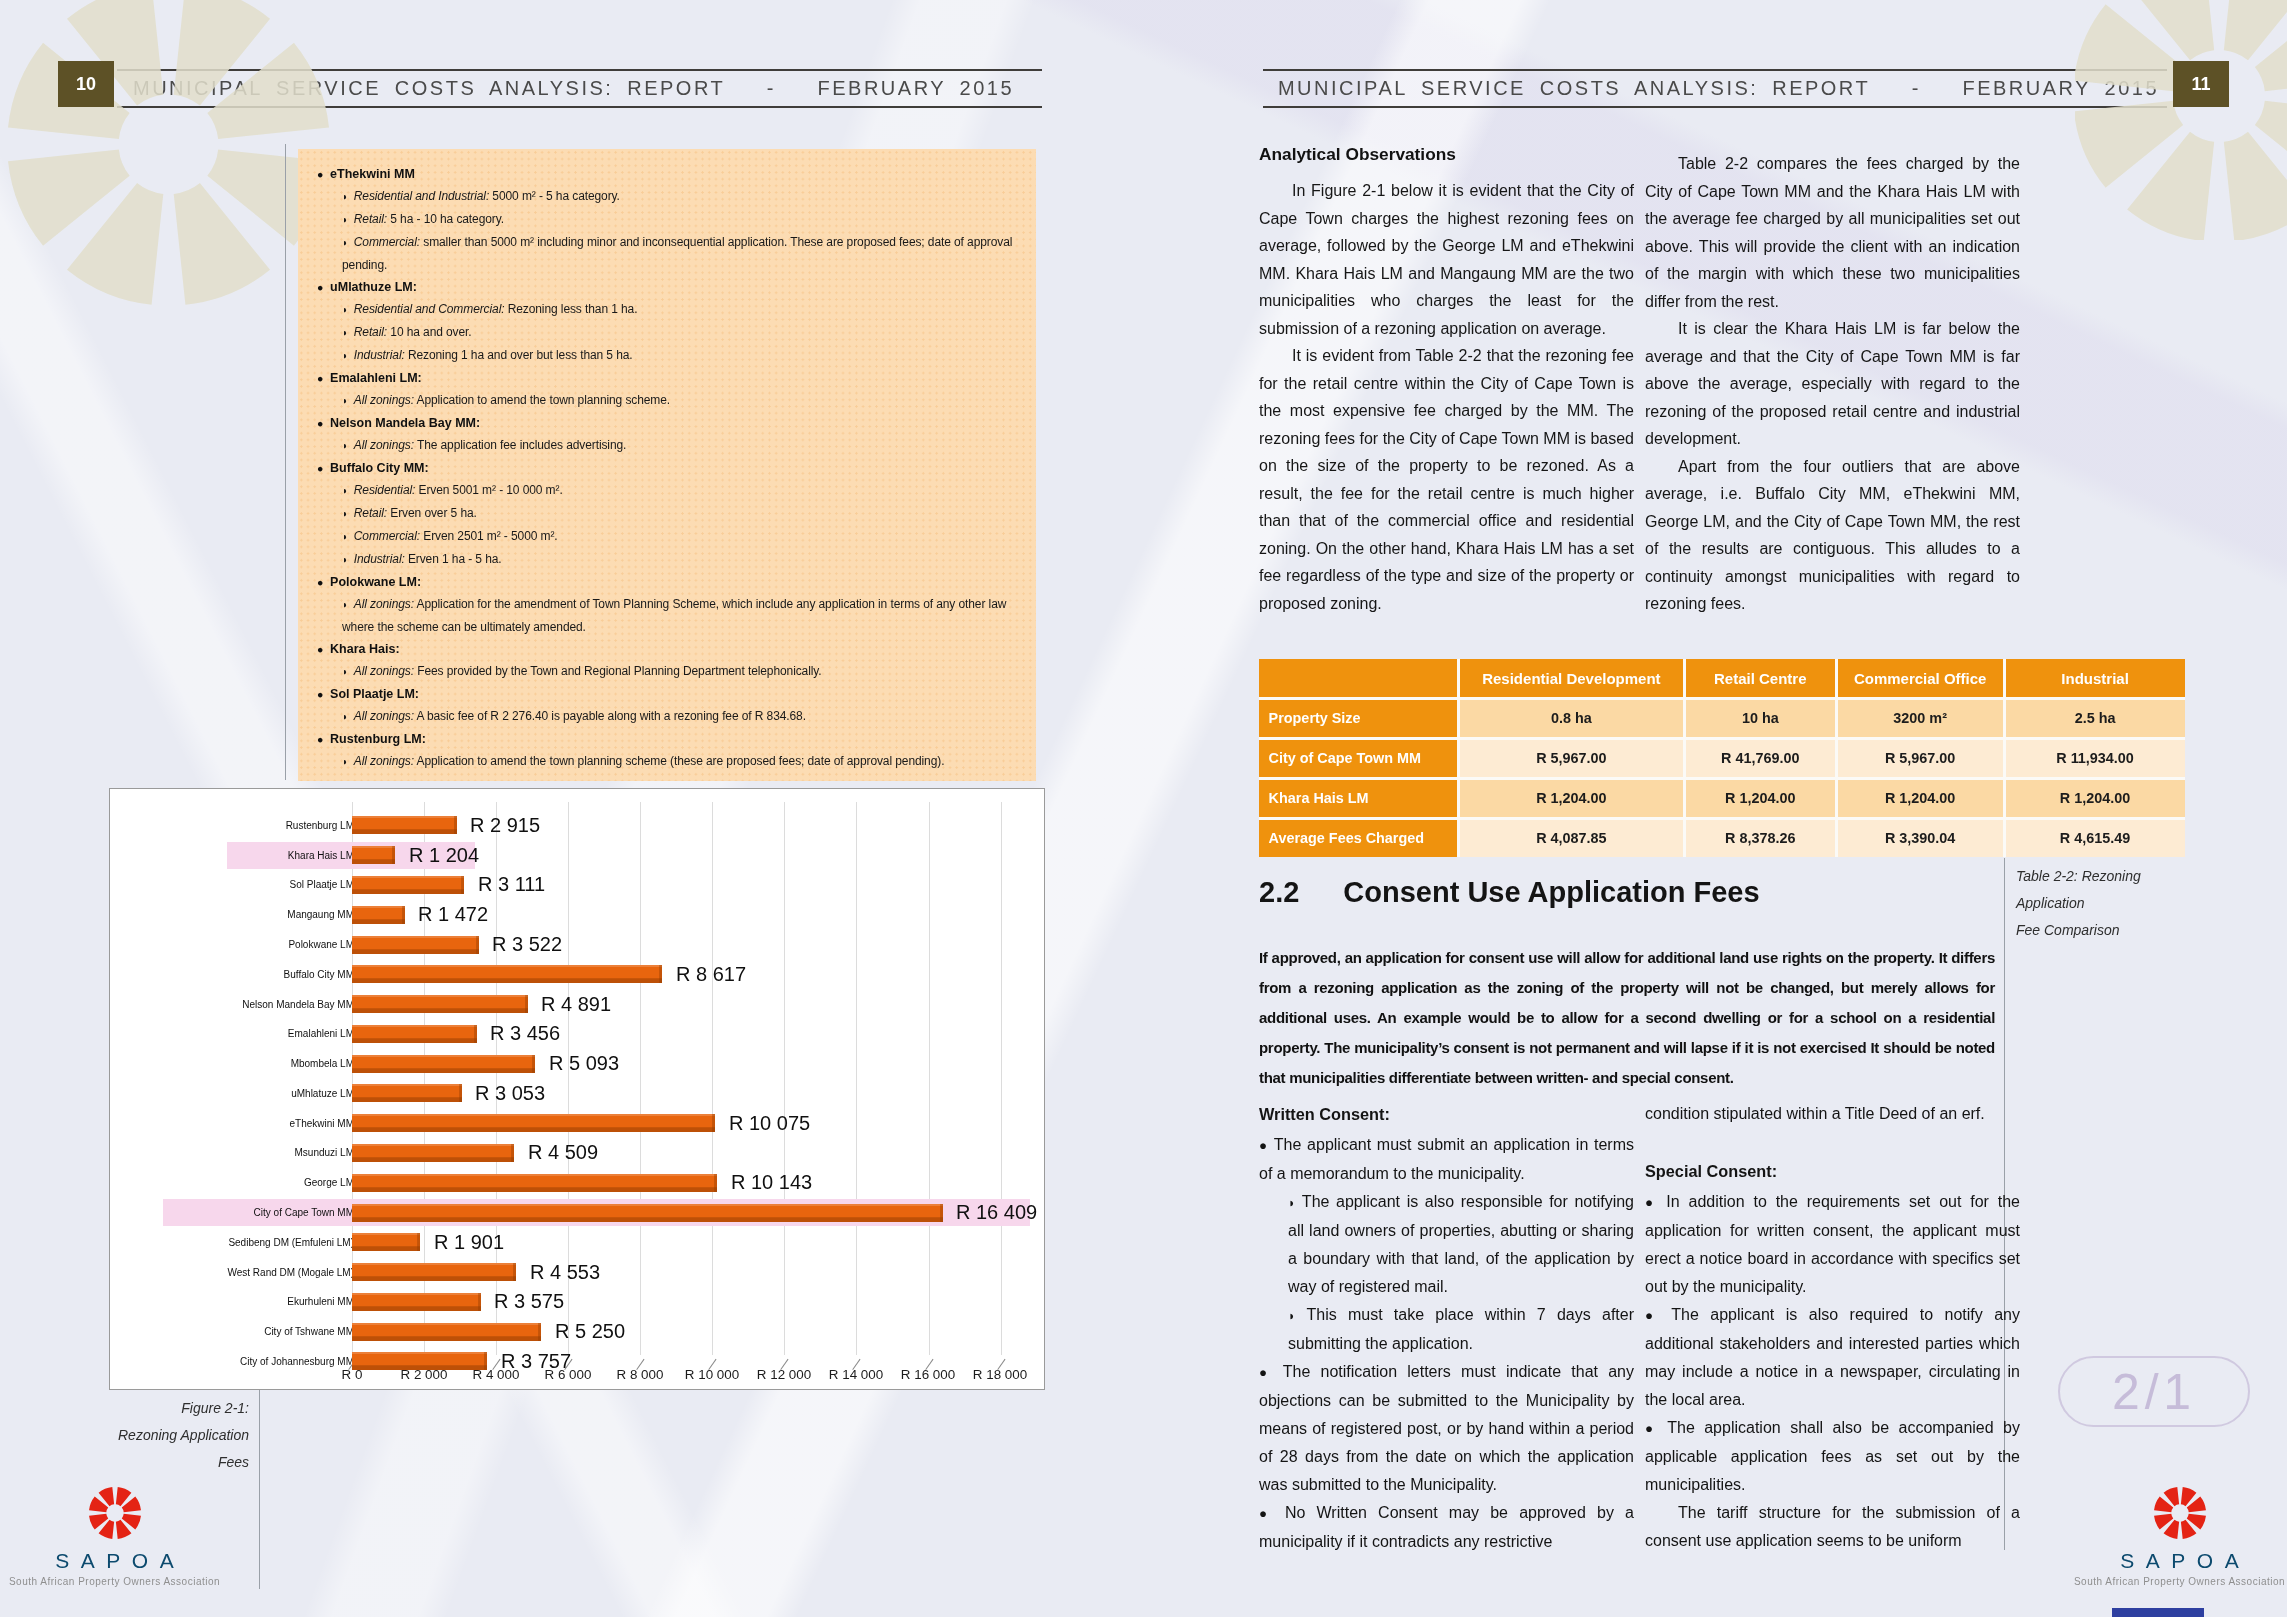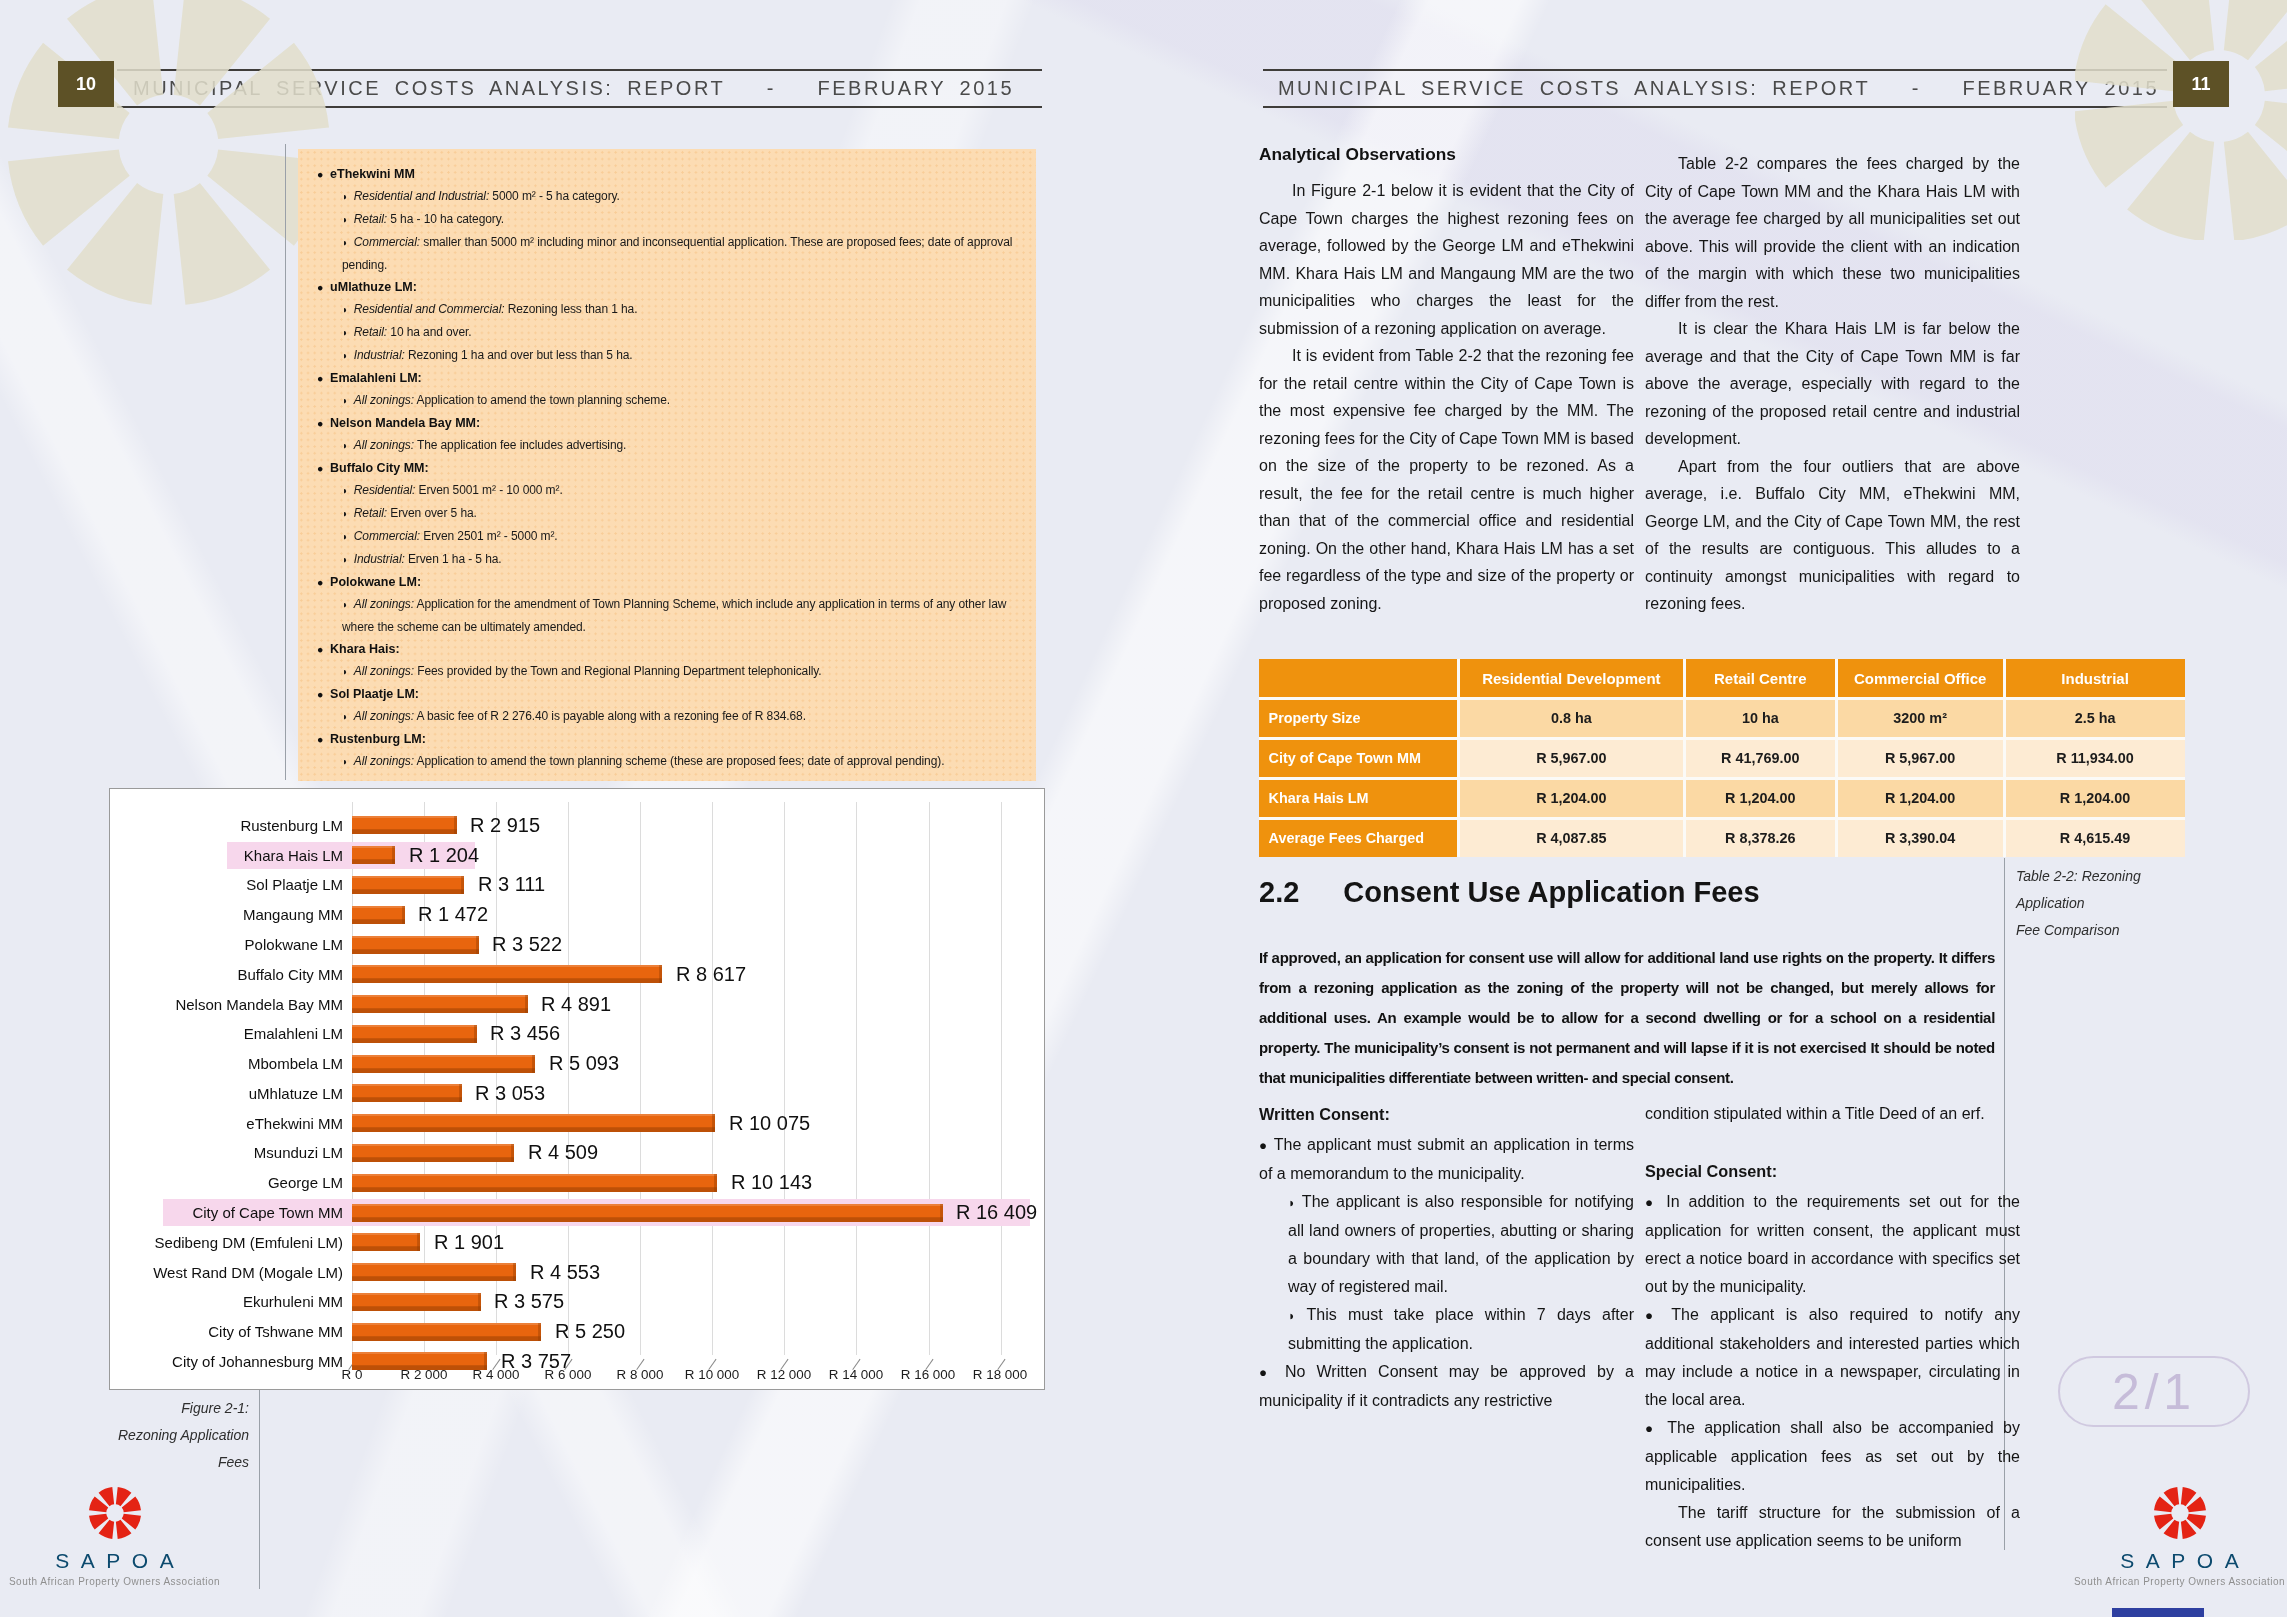--- a/index.html
+++ b/index.html
@@ -33,21 +33,21 @@
   .ib-b{font-size:10.6px;margin-right:6.7px;}
   .ib-sub{padding-left:25px;font-size:12px;line-height:22px;color:#191919;letter-spacing:-0.1px;}
   .ib-g{margin-right:5.8px;font-size:10px;}
   .ib-l{font-style:italic;}
   
   .chart{position:absolute;left:109px;top:788px;width:934px;height:600px;background:#fff;
     border:1px solid #9a9a9a;z-index:2;}
   .gridline{position:absolute;width:1px;top:13.4px;height:553px;background:#dcdcdc;}
   .tick{position:absolute;width:1px;height:12.5px;top:569px;background:#8a8a8a;transform:rotate(35deg);}
   .xlab{position:absolute;top:578px;width:86px;text-align:center;font-size:13.4px;color:#1c1c1c;}
-  .rlab{position:absolute;left:8px;width:225px;text-align:right;font-size:15px;line-height:19px;color:#101010;white-space:nowrap;}
+  .rlab{position:absolute;left:19px;width:225px;text-align:right;font-size:10px;line-height:19px;color:#101010;white-space:nowrap;}
   .bar{position:absolute;height:18px;background:#e8650e;
     box-shadow:inset 0 -4.8px 0 rgba(145,60,0,.5), inset -2.9px 0 0 rgba(145,60,0,.4), inset 0 1.9px 0 rgba(255,255,255,.18);}
   .vlab{position:absolute;font-size:20px;line-height:19px;color:#101010;white-space:nowrap;}
   .hl{position:absolute;height:27px;background:#f7d7ec;}
   
   .vrule{position:absolute;width:1px;background:#9aa0a8;z-index:2;}
   .mcap{position:absolute;font-style:italic;font-size:14px;line-height:27px;color:#2e2e2e;z-index:2;}
   
   .ana-head{position:absolute;left:1259px;top:144px;font-size:17.3px;font-weight:bold;color:#121212;z-index:2;}
   .tcol{position:absolute;width:375px;z-index:2;}
@@ -294,20 +294,21 @@
   <span>Consent Use Application Fees</span>
 </div>
 <div class="intro">If approved, an application for consent use will allow for additional land use rights on the property. It differs from a rezoning application as the zoning of the property will not be changed, but merely allows for additional uses. An example would be to allow for a second dwelling or for a school on a residential property. The municipality’s consent is not permanent and will lapse if it is not exercised It should be noted that municipalities differentiate between written- and special consent.</div>
 
 <div class="tcol ccol" style="left:1259px;top:1100px;">
   <div class="c-heading">Written Consent:</div>
   <div id="writtenItems">
       <p class="c-bullet"><span class="g">●</span> The applicant must submit an application in terms of a memorandum to the municipality.</p>
       <p class="c-sub"><span class="g">◗</span> The applicant is also responsible for notifying all land owners of properties, abutting or sharing a boundary with that land, of the application by way of registered mail.</p>
       <p class="c-sub"><span class="g">◗</span> This must take place within 7 days after submitting the application.</p>
+      <p class="c-bullet"><span class="g">●</span> The notification letters must indicate that any objections can be submitted to the Municipality by means of registered post, or by hand within a period of 28 days from the date on which the application was submitted to the Municipality.</p>
       <p class="c-bullet"><span class="g">●</span> No Written Consent may be approved by a municipality if it contradicts any restrictive</p>
     </div>
 </div>
 
 <div class="tcol ccol" style="left:1645px;top:1100px;">
   <p class="lead">condition stipulated within a Title Deed of an erf.</p>
   <div class="c-heading sc">Special Consent:</div>
   <div id="specialItems">
       <p class="c-bullet"><span class="g">●</span> In addition to the requirements set out for the application for written consent, the applicant must erect a notice board in accordance with specifics set out by the municipality.</p>
       <p class="c-bullet"><span class="g">●</span> The applicant is also required to notify any additional stakeholders and interested parties which may include a notice in a newspaper, circulating in the local area.</p>

